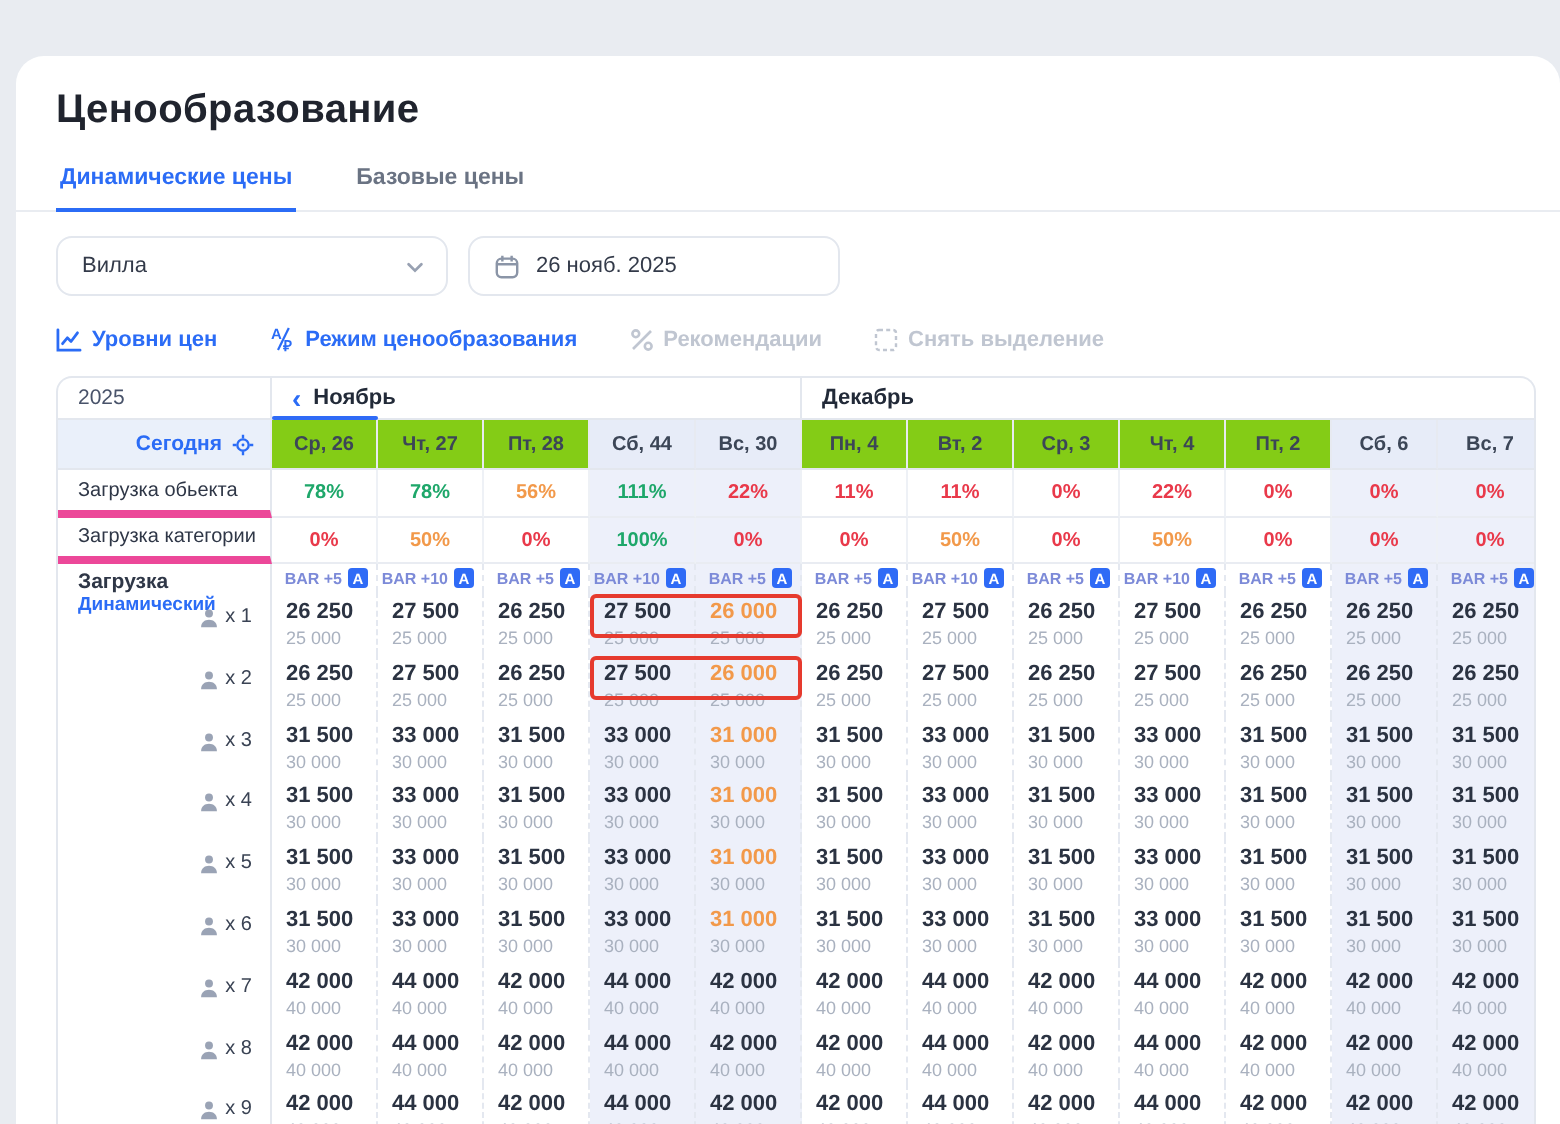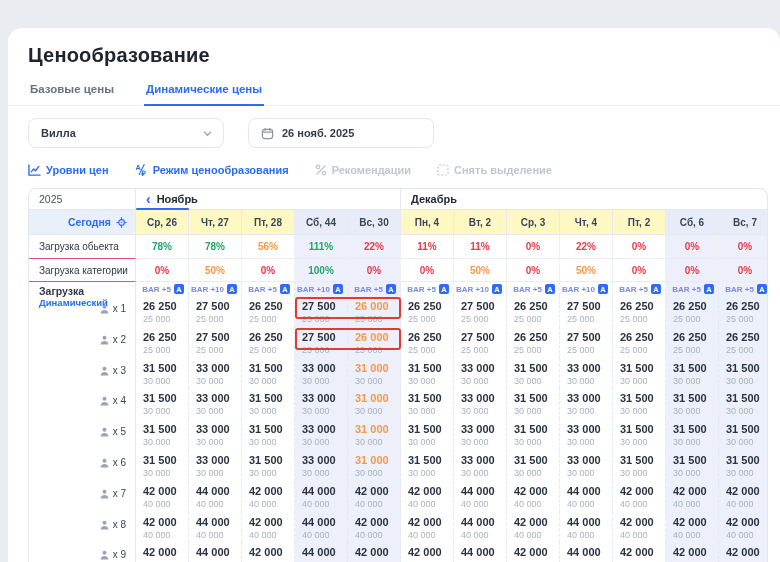--- a/index.html
+++ b/index.html
@@ -19,21 +19,21 @@
     margin:8px 0 0 8px; font-size:20px; font-weight:700; color:#20242e; letter-spacing:.2px;
   }
   .tabs {
     display:flex; gap:28px; margin:14px -12px 0 -12px; padding:0 20px;
     border-bottom:1px solid #e9ecf1;
   }
   .tab {
     font-size:11.5px; font-weight:600; color:#6a7383; padding:2px 2px 9px 2px; cursor:pointer;
   }
   .tab.active { color:#2b6cf6; border-bottom:2px solid #2b6cf6; margin-bottom:-1px; }
-  .controls { display:flex; gap:24px; margin:12px 0 0 8px;font-weight:bold; }
+  .controls { display:flex; gap:10px; margin:12px 0 0 8px; }
   .field {
     height:30px; border:1px solid #e3e7ee; border-radius:8px; background:#fff;
     display:flex; align-items:center; font-size:11px; color:#333a49; cursor:pointer;
   }
   .select { width:196px; justify-content:space-between; padding:0 10px 0 12px; }
   .datepicker { width:186px; gap:8px; padding:0 12px; }
   .toolbar { display:flex; gap:26px; margin:15px 0 0 8px; align-items:center; }
   .tbtn { display:flex; gap:5px; align-items:center; font-size:11px; font-weight:600; color:#2b6cf6; cursor:pointer; white-space:nowrap; }
   .tbtn.disabled { color:#c0c6d1; }
   .ticon { display:flex; align-items:center; }
@@ -50,27 +50,27 @@
   .wk { background:#edf0fa; }
 
   .year { display:flex; align-items:center; padding-left:10px; color:#49536a; font-size:10.5px;
           border-right:1px solid #e3e7ee; border-bottom:1px solid #e3e7ee; }
   .month { display:flex; align-items:center; gap:6px; padding-left:10px; font-size:11px; font-weight:700;
            color:#222a38; border-bottom:1px solid #e3e7ee; }
   .chev { color:#2b6cf6; font-size:14px; font-weight:700; line-height:1; cursor:pointer; }
   .today-line { align-self:end; height:2.5px; background:#2f6bf6; border-radius:2px; z-index:2; }
 
   .thead { display:flex; align-items:center; justify-content:center; font-size:10px; font-weight:600;
-           color:#3c4657; background:#fef9c3; border-right:1px solid #e7eaf1; border-bottom:1px solid #e3e7ee; }
+           color:#3c4657; background:#84cc16; border-right:1px solid #e7eaf1; border-bottom:1px solid #e3e7ee; }
   .thead.wkh { background:#e7ecf8; }
   .today-cell { justify-content:flex-end; gap:5px; padding-right:8px; color:#2b6cf6;
                 background:#eaf0fa; font-size:10.5px; cursor:pointer; }
 
   .loadlab { display:flex; align-items:center; padding-left:10px; font-size:10px; color:#2f3747;
-             border-right:1px solid #e3e7ee; border-bottom:1px solid #ec4899; background:#fff; }
+             border-right:1px solid #e3e7ee; border-bottom:4px solid #ec4899; background:#fff; }
   .loadval { display:flex; align-items:center; justify-content:center; font-weight:700; font-size:10px;
              border-right:1px solid #eef1f6; border-bottom:1px solid #e9ecf2; }
   .loadval.green { color:#1ea76a; }
   .loadval.orange { color:#f2994a; }
   .loadval.red { color:#e9394a; }
 
   .bar { display:flex; align-items:center; justify-content:flex-end; gap:3px; padding-right:4px;
          border-right:1px dashed #e4e8f0; cursor:pointer; }
   .bart { font-size:8px; font-weight:700; color:#7c8ad8; white-space:nowrap; }
   .barb { width:10px; height:10px; border-radius:2px; background:#2f6bf6; color:#fff; font-size:7.5px;
@@ -92,22 +92,22 @@
   .sel-box { position:absolute; left:0; right:0; top:1px; height:22px;
              border:2px solid #e63a2e; border-radius:3px; z-index:3; pointer-events:none; }
 </style>
 </head>
 <body>
 
 <div class="card">
   <h1 class="page-title">Ценообразование</h1>
 
   <div class="tabs" id="tabs">
+      <div class="tab active">Динамические цены</div>
       <div class="tab">Базовые цены</div>
-      <div class="tab active">Динамические цены</div>
     </div>
 
   <div class="controls">
     <div class="field select">
       <span>Вилла</span>
       <span class="ticon">
         <svg width="11" height="11" viewBox="0 0 12 12" fill="none" stroke="#98a1b2" stroke-width="1.5" stroke-linecap="round">
             <path d="M2.5 4.5L6 8l3.5-3.5"></path>
           </svg>
       </span>

